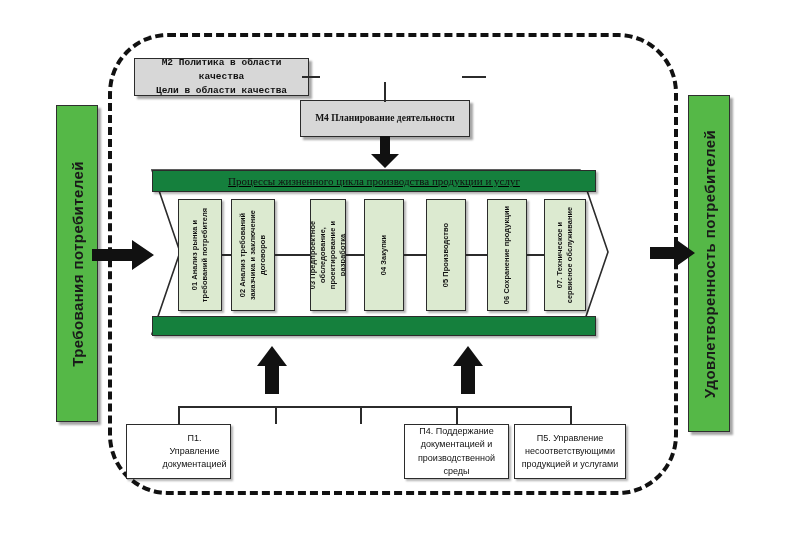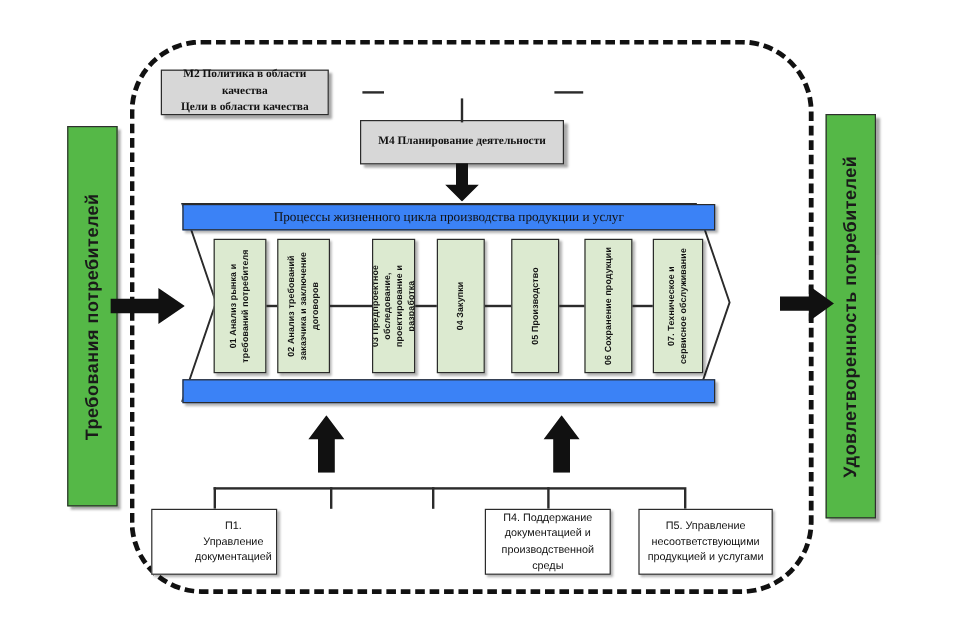--- a/index.html
+++ b/index.html
@@ -23,29 +23,29 @@
   #bar-right{left:688px;top:95px;width:40px;height:335px;}
 
   
   .mbox{position:absolute;background:#d7d7d7;border:1.4px solid #2b2b2b;
       box-shadow:3px 3px 2px rgba(0,0,0,.35);
       display:flex;align-items:center;justify-content:center;
       text-align:center;font-family:"Liberation Serif", serif;
       font-weight:bold;font-size:9.5px;color:#111;line-height:1.45;
       padding:2px 4px;box-sizing:border-box;}
   #m1{left:300px;top:44px;width:170px;height:38px;}
-  #m2{left:134px;top:58px;width:140px;height:38px;}
+  #m2{left:134px;top:58px;width:175px;height:38px;font-family:Liberation Mono, monospace;}
   #m3{left:483px;top:62px;width:165px;height:33px;}
   #m4{left:300px;top:100px;width:170px;height:37px;}
 
   
   #chevron{position:absolute;left:150px;top:168px;width:460px;height:168px;}
 
-  .band{position:absolute;background:#3b82f6;border:1.3px solid #2b2b2b;
-      box-shadow:2px 2px 2px rgba(0,0,0,.3);box-sizing:border-box;}
+  .band{position:absolute;background:#15803d;border:1.3px solid #2b2b2b;
+      box-shadow:2px 2px 2px rgba(0,0,0,.3);box-sizing:border-box;text-decoration:underline;}
   #band-top{left:152px;top:170px;width:444px;height:22px;
       display:flex;align-items:center;justify-content:center;}
   #band-top span{font-family:"Liberation Serif", serif;font-size:11px;color:#111;}
   #band-bottom{left:152px;top:316px;width:444px;height:20px;}
 
   
   .pbox{position:absolute;background:#dcead0;border:1.4px solid #2b2b2b;
       box-shadow:2px 2px 2px rgba(0,0,0,.3);top:199px;height:112px;
       box-sizing:border-box;overflow:hidden;}
   .pbox .vtext{position:absolute;left:50%;top:50%;width:108px;
@@ -75,21 +75,21 @@
   
   .sbox{position:absolute;top:424px;height:55px;background:#ffffff;
       border:1.4px solid #2b2b2b;box-shadow:2px 2px 2px rgba(0,0,0,.3);
       display:flex;align-items:center;justify-content:center;text-align:center;
       font-size:9px;color:#111;line-height:1.45;padding:2px 3px;
       box-sizing:border-box;}
   #s1{left:126px;width:105px;padding-left:35px;}
   #s2{left:236px;width:78px;}
   #s3{left:320px;width:80px;}
   #s4{left:404px;width:105px;}
-  #s5{left:532px;width:112px;}
+  #s5{left:514px;width:112px;}
 
   
   .ln{position:absolute;background:#2b2b2b;}
 </style>
 </head>
 <body>
 
 <div id="canvas">
 
   <div class="qms-boundary"></div>

